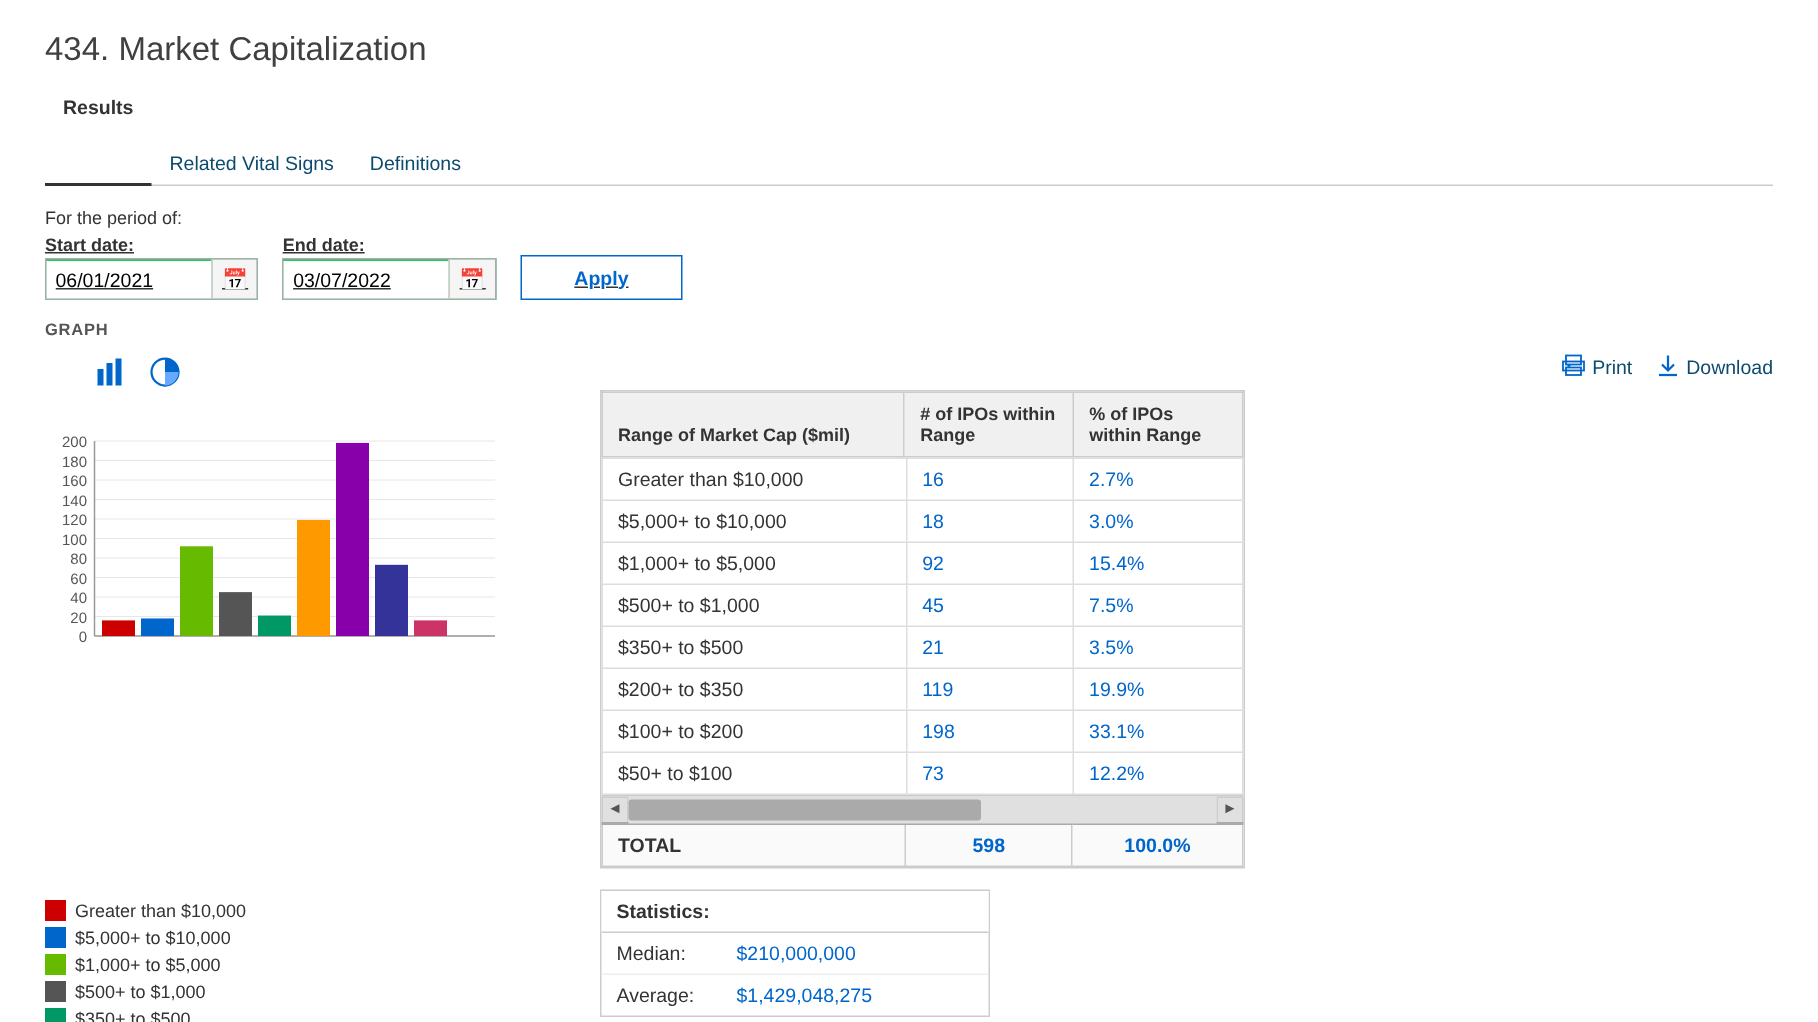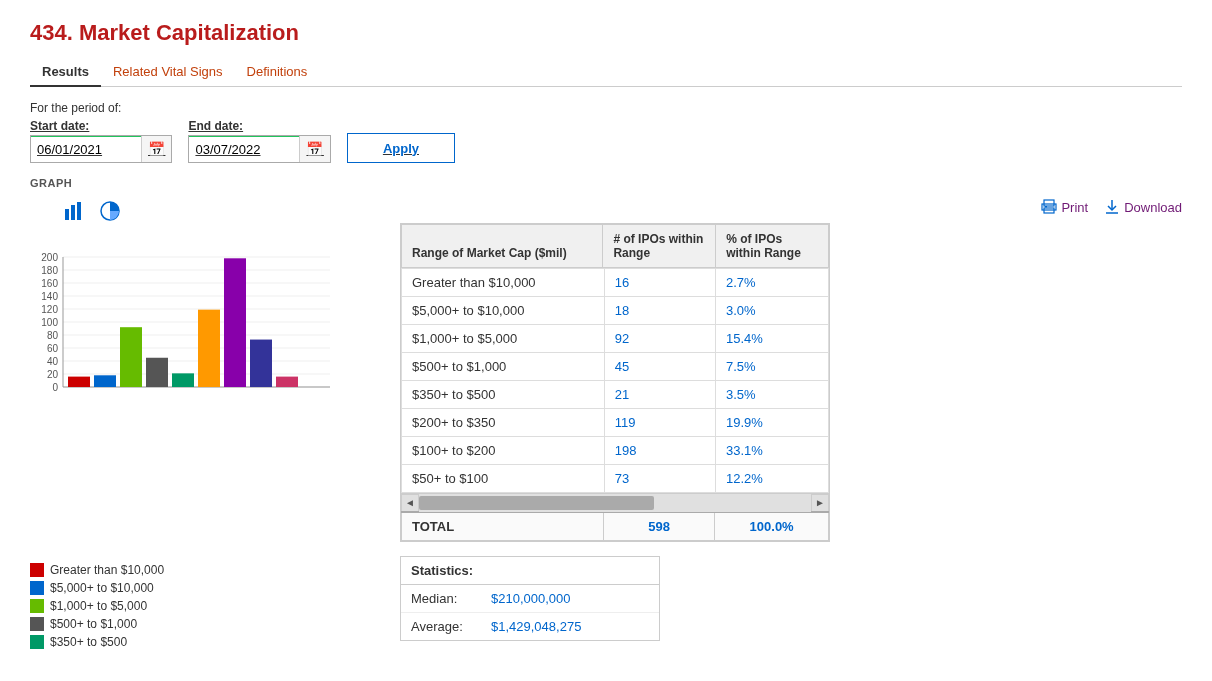--- a/index.html
+++ b/index.html
@@ -1,23 +1,23 @@
 <!DOCTYPE html>
 <html><head>
   <meta charset="utf-8">
   <style>
     * { box-sizing: border-box; margin: 0; padding: 0; }
     body { font-family: Arial, sans-serif; font-size: 13px; color: #333; background: #fff; padding: 20px 30px; }
 
-    h1 { font-size: 22px; font-weight: bold; color: #b91c1c; margin-bottom: 12px; }
+    h1 { font-size: 22px; font-weight: normal; color: #404040; margin-bottom: 12px; }
 
     .tabs { display: flex; border-bottom: 1px solid #ccc; margin-bottom: 14px; gap: 0; }
     .tab { padding: 6px 12px; cursor: pointer; font-size: 13px; color: #555; border-bottom: 2px solid transparent; margin-bottom: -1px; }
     .tab.active { color: #333; border-bottom: 2px solid #333; font-weight: bold; }
-    .tab.link { color: #c2410c; }
+    .tab.link { color: #0c4a6e; margin-top: 37px; }
 
     .period-section { margin-bottom: 14px; }
     .period-label { font-size: 12px; color: #333; margin-bottom: 4px; }
     .date-row { display: flex; align-items: flex-end; gap: 16px; text-decoration: underline; }
     .date-group { display: flex; flex-direction: column; gap: 2px; }
     .date-group label { font-size: 12px; font-weight: bold; color: #333; }
     .date-input-wrap { display: flex; align-items: center; border: 1px solid #aaa; background: #22c55e; }
     .date-input-wrap input { border: none; outline: none; padding: 5px 6px; font-size: 13px; width: 110px; }
     .date-icon { padding: 5px 6px; cursor: pointer; color: #0066cc; font-size: 14px; border-left: 1px solid #ccc; background: #f5f5f5; }
 
@@ -42,21 +42,21 @@
     .chart-toolbar { display: flex; gap: 6px; margin-bottom: 4px; margin-left: 30px; }
     .chart-icon-btn { background: none; border: none; cursor: pointer; color: #0066cc; font-size: 18px; padding: 2px 4px; }
     .bar-chart-svg { width: 320px; height: 320px; }
 
     .legend { margin-top: 8px; }
     .legend-item { display: flex; align-items: center; gap: 6px; margin-bottom: 4px; font-size: 12px; }
     .legend-color { width: 14px; height: 14px; flex-shrink: 0; }
 
     .right-panel { flex: 1; }
     .print-download { display: flex; justify-content: flex-end; gap: 16px; margin-bottom: 8px; }
-    .action-link { color: #701a75; cursor: pointer; font-size: 13px; display: flex; align-items: center; gap: 4px; text-decoration: none; }
+    .action-link { color: #0c4a6e; cursor: pointer; font-size: 13px; display: flex; align-items: center; gap: 4px; text-decoration: none; }
 
     .scrollbar-row { display: flex; align-items: center; border-top: 1px solid #ccc; background: #f0f0f0; height: 18px; }
     .scroll-arrow { width: 18px; height: 18px; display: flex; align-items: center; justify-content: center; cursor: pointer; font-size: 10px; color: #555; border: 1px solid #ccc; background: #e0e0e0; flex-shrink: 0; }
     .scroll-track { flex: 1; height: 18px; background: #e0e0e0; position: relative; }
     .scroll-thumb { position: absolute; left: 0; top: 2px; height: 14px; width: 60%; background: #aaa; border-radius: 2px; cursor: pointer; }
 
     .stats-table { border: 1px solid #ccc; font-size: 13px; margin-top: 14px; width: 260px; }
     .stats-table-title { padding: 6px 10px; font-weight: bold; background: #fff; border-bottom: 1px solid #ccc; font-size: 13px; }
     .stats-row { display: flex; border-bottom: 1px solid #eee; }
     .stats-row:last-child { border-bottom: none; }

